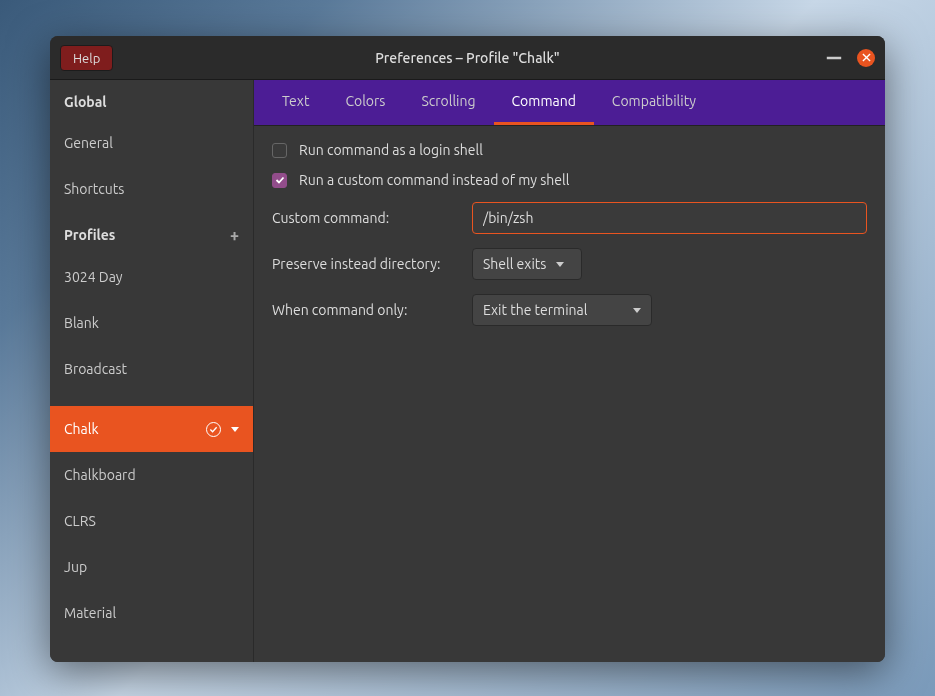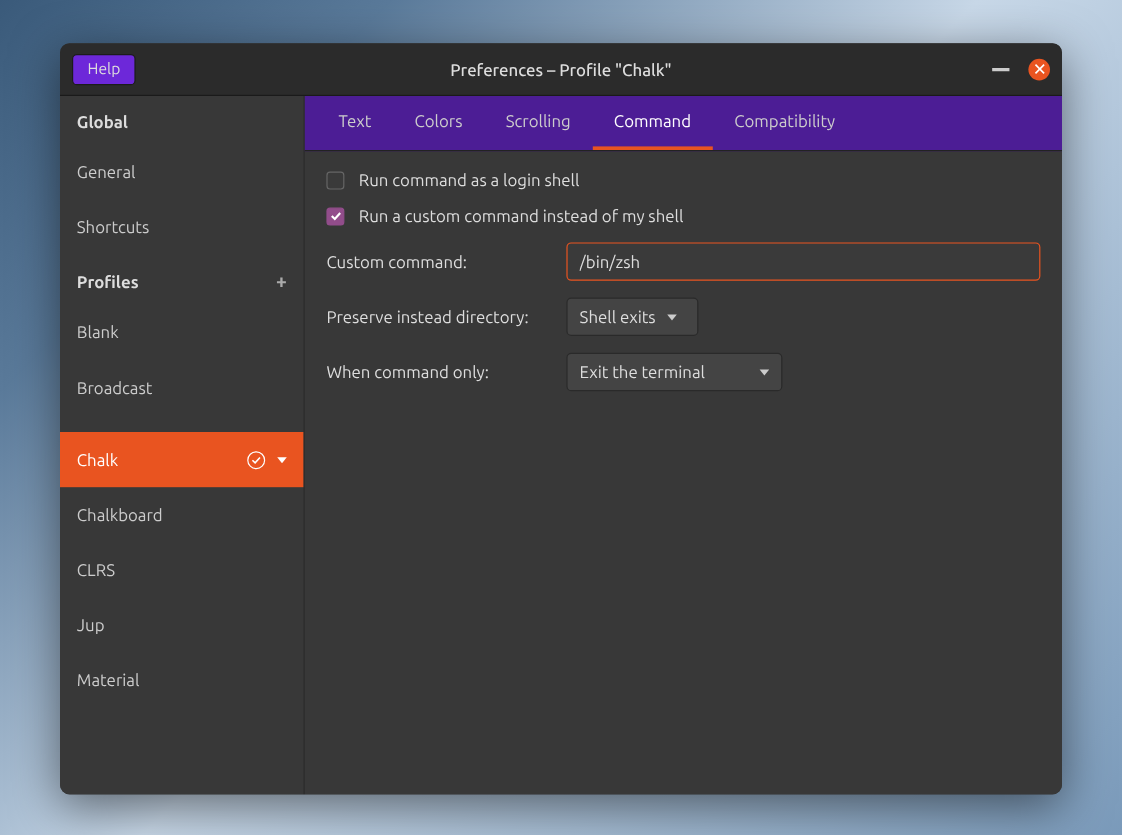--- a/index.html
+++ b/index.html
@@ -23,21 +23,21 @@
   .titlebar {
     height: 44px;
     background: #2b2b2b;
     display: flex;
     align-items: center;
     padding: 0 10px;
     position: relative;
     border-bottom: 1px solid #1a1a1a;
   }
   .help-btn {
-    background: #6d28d9;
+    background: #7f1d1d;
     color: #ddd;
     border: 1px solid #1c1c1c;
     border-radius: 4px;
     padding: 5px 12px;
     font-size: 13px;
     cursor: pointer;
   }
   .title {
     position: absolute;
     left: 0; right: 0;
@@ -214,20 +214,21 @@
 
   <div class="content">
     <div class="sidebar">
       <div class="side-head">Global</div>
       <div class="side-item">General</div>
       <div class="side-item">Shortcuts</div>
       <div class="side-head">
         <span>Profiles</span>
         <span class="plus">+</span>
       </div>
+      <div class="side-item">3024 Day</div>
       <div class="side-item">Blank</div>
       <div class="side-item">Broadcast</div>
       <div class="side-item selected">
         <span>Chalk</span>
         <span class="actions">
           <span class="check-circle">
             <svg viewBox="0 0 10 10">
                 <polyline points="1.5,5 4,7.5 8.5,2.5" fill="none" stroke="#fff" stroke-width="1.5"></polyline>
               </svg>
           </span>

